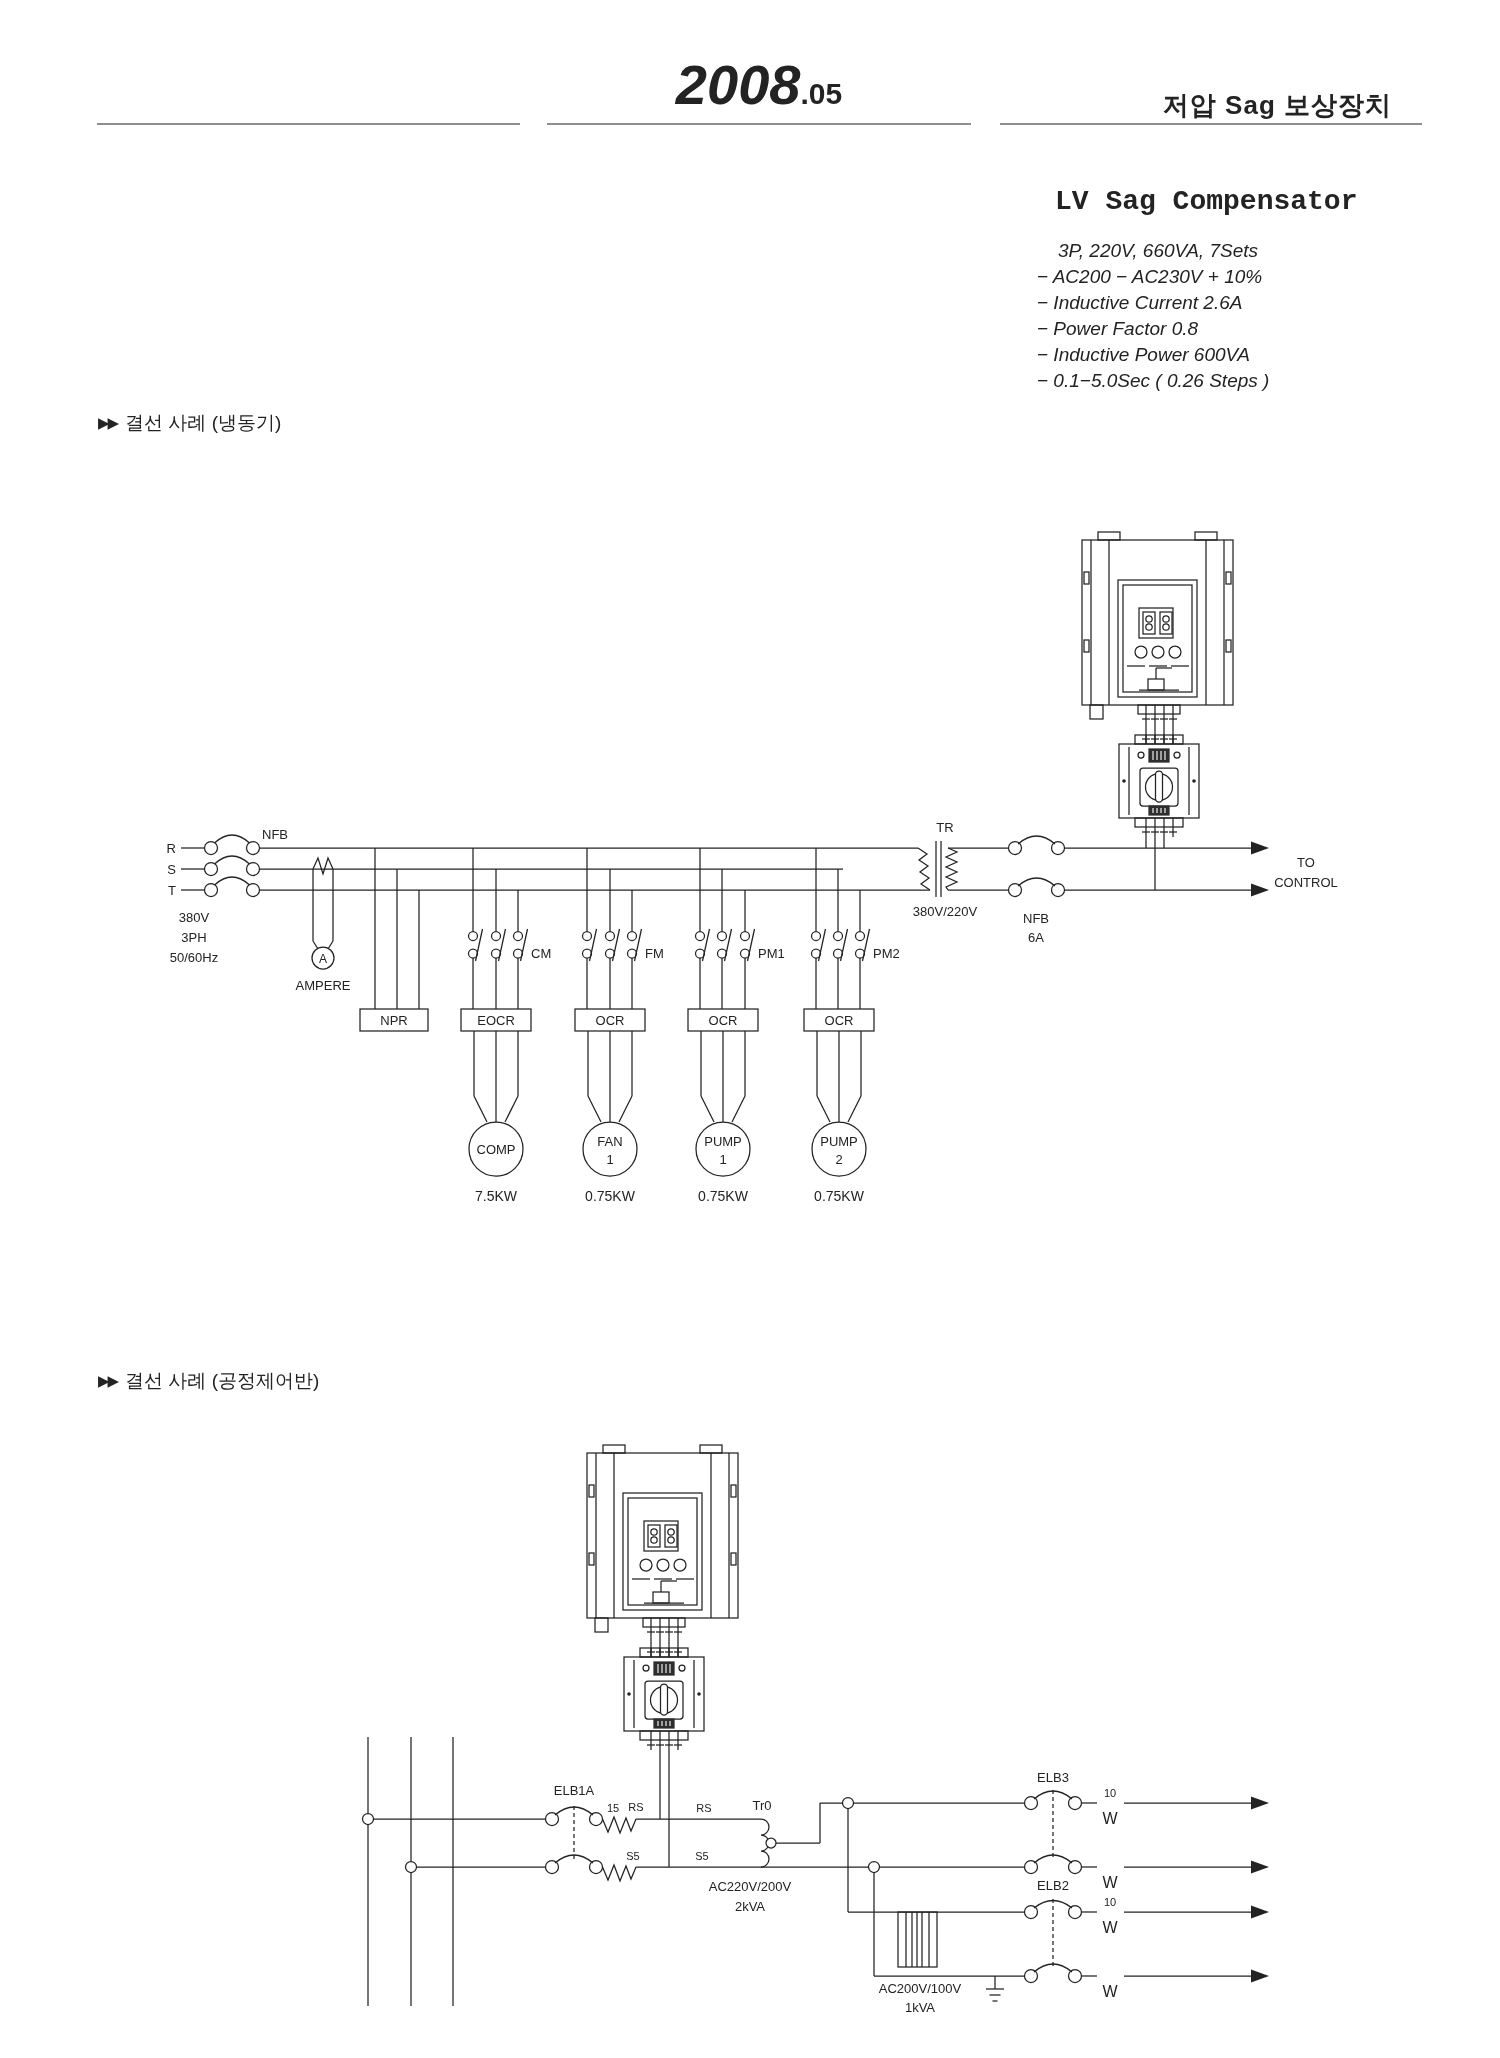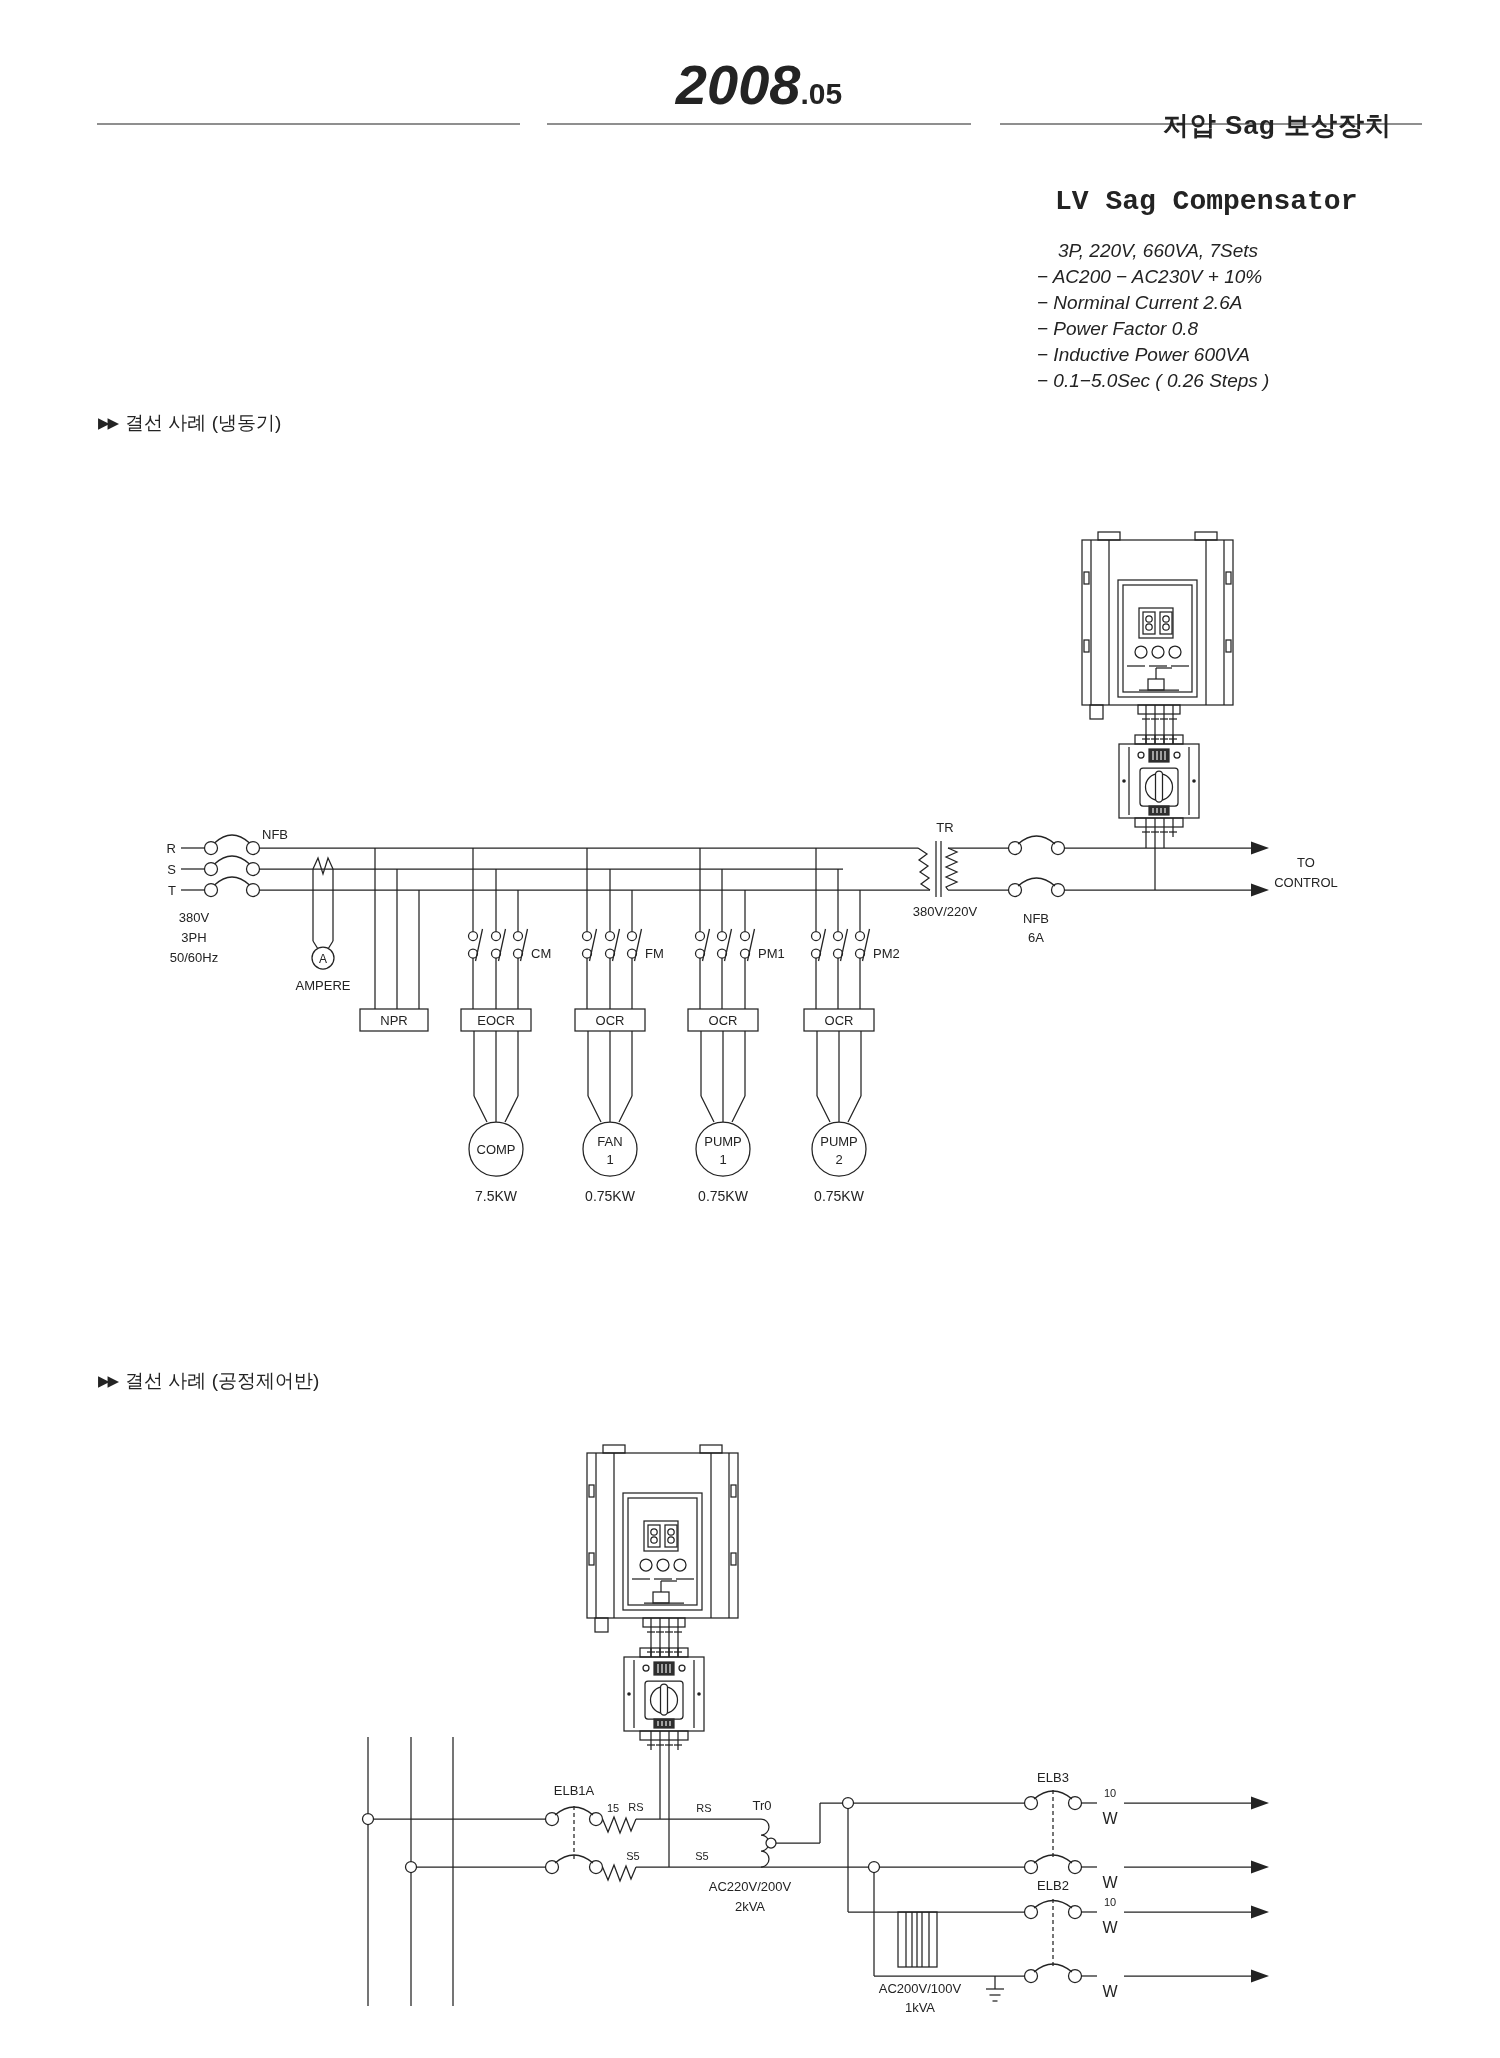--- a/index.html
+++ b/index.html
@@ -9,21 +9,21 @@
   }
   .rule{position:absolute;top:123px;height:0;border-top:2px solid #8f8f8f;}
   .rule-left{left:97px;width:423px;}
   .rule-mid{left:547px;width:424px;}
   .rule-right{left:1000px;width:422px;}
   .hdr-year{position:absolute;left:547px;top:52px;width:424px;height:66px;line-height:66px;
     text-align:center;font-weight:bold;white-space:nowrap;}
   .hdr-year .y{font-size:56px;letter-spacing:0px;font-style:italic;}
   .hdr-year .m{font-size:30px;margin-top:16px;}
   .hdr-ko{position:absolute;left:1000px;top:88px;width:392px;text-align:right;
-    font-size:26px;font-weight:bold;letter-spacing:1px;white-space:nowrap;margin-top:20px;}
+    font-size:26px;font-weight:bold;letter-spacing:1px;white-space:nowrap;}
   .prod-title{position:absolute;left:1055px;top:186px;font-size:28px;font-weight:bold;white-space:nowrap;font-family:Liberation Mono, monospace;}
   .specs{position:absolute;left:1037px;top:238px;font-size:19px;line-height:26px;white-space:nowrap;font-style:italic;}
   .specs .s0{padding-left:21px;}
   .sec{position:absolute;left:98px;font-size:19px;font-weight:normal;white-space:nowrap;}
   .sec .mk{font-size:15px;letter-spacing:-2px;margin-right:8px;vertical-align:1px;}
   #sec1{top:410px;}
   #sec2{top:1368px;}
   svg.diagram{position:absolute;left:0;top:0;}
   svg text{font-family:"Liberation Sans","DejaVu Sans",sans-serif;fill:#232323;stroke:none;font-size:13px;}
   .draw{stroke:#232323;stroke-width:1.25;fill:none;stroke-linecap:butt;stroke-linejoin:miter;}
@@ -45,21 +45,21 @@
 <div class="rule rule-right"></div>
 
 <div class="hdr-year"><span class="y">2008</span><span class="m">.05</span></div>
 
 <div class="hdr-ko">저압 Sag 보상장치</div>
 
 <div class="prod-title">LV Sag Compensator</div>
 <div class="specs">
   <div class="s0">3P, 220V, 660VA, 7Sets</div>
   <div>− AC200 − AC230V + 10%</div>
-  <div>− Norminal Current 2.6A</div>
+  <div>− Inductive Current 2.6A</div>
   <div>− Power Factor 0.8</div>
   <div>− Inductive Power 600VA</div>
   <div>− 0.1−5.0Sec ( 0.26 Steps )</div>
 </div>
 
 <div id="sec1" class="sec"><span class="mk">▶▶</span><span>결선 사례 (냉동기)</span></div>
 <div id="sec2" class="sec"><span class="mk">▶▶</span><span>결선 사례 (공정제어반)</span></div>
 
 <svg class="diagram" width="1500" height="2058" viewBox="0 0 1500 2058">
 <defs>

